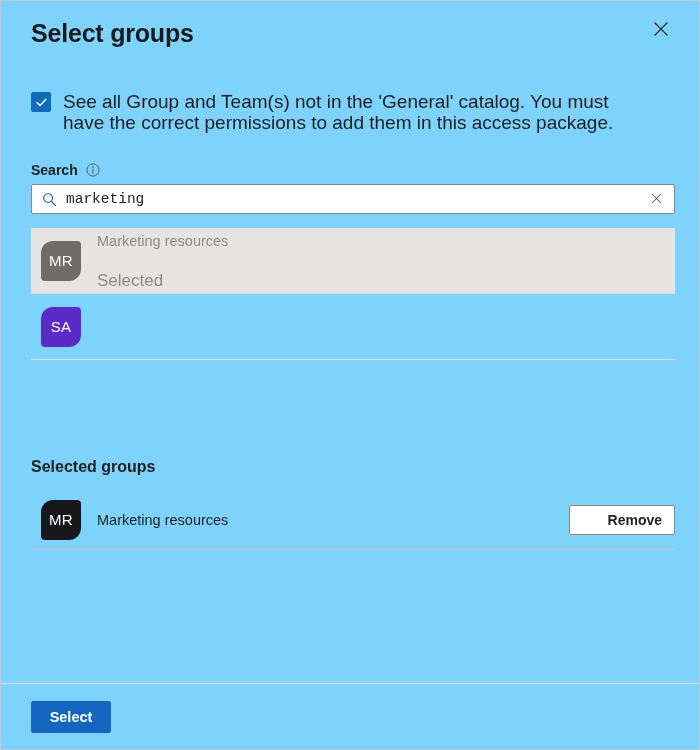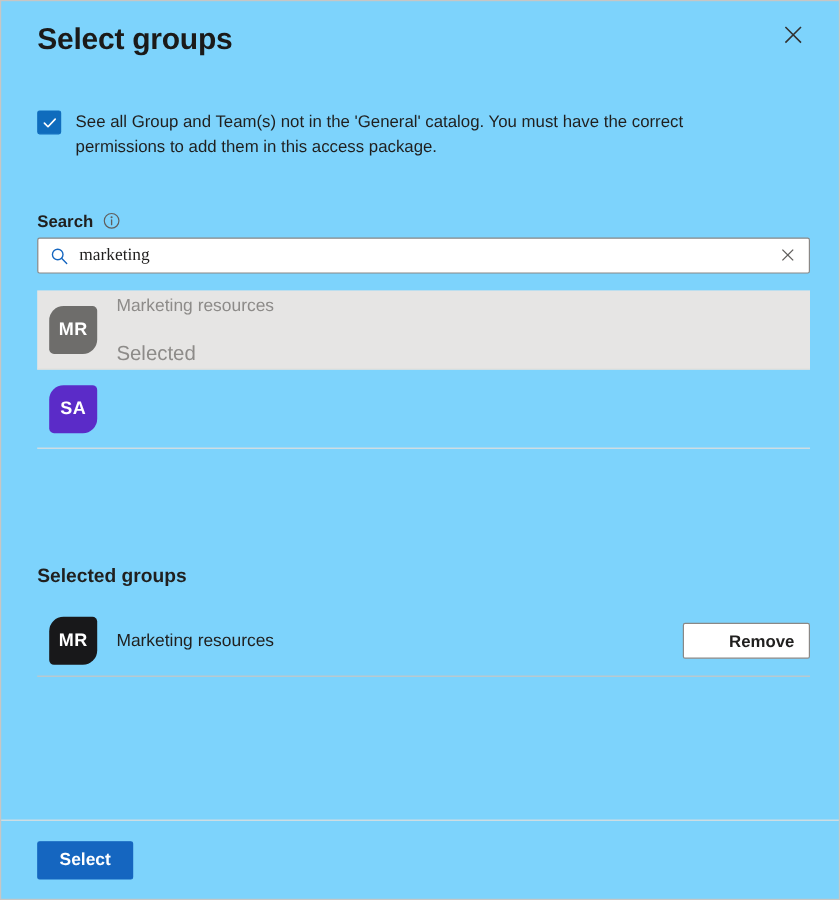--- a/index.html
+++ b/index.html
@@ -81,31 +81,31 @@
     box-sizing: border-box;
     display: flex;
     align-items: center;
     justify-content: center;
     cursor: pointer;
     margin-top: 1px;
   }
   .checkbox svg { display: block; }
   .checkbox-label {
     margin-left: 12px;
-    font-size: 14px;
+    font-size: 19px;
     line-height: 21px;
     color: #201f1e;
     max-width: 575px;
   }
 
   
   .field-label-row {
     display: flex;
     align-items: center;
-    margin-top: 43px;
+    margin-top: 29px;
     margin-bottom: 6px;
   }
   .field-label {
     font-size: 14px;
     font-weight: bold;
     color: #201f1e;
   }
   .info-icon {
     margin-left: 8px;
     width: 14px;
@@ -131,21 +131,21 @@
     width: 16px;
     height: 16px;
     display: flex;
     align-items: center;
     justify-content: center;
   }
   .search-input {
     flex: 1 1 auto;
     border: none;
     outline: none;
-    font-family: Liberation Serif, serif;
+    font-family: Liberation Mono, monospace;
     font-size: 14.5px;
     color: #201f1e;
     background: transparent;
     padding: 0 6px 0 9px;
     height: 26px;
   }
   .search-clear {
     flex: 0 0 auto;
     width: 24px;
     height: 26px;
@@ -178,21 +178,21 @@
   .avatar {
     flex: 0 0 auto;
     width: 40px;
     height: 40px;
     border-radius: 12px 4px 12px 4px;
     display: flex;
     align-items: center;
     justify-content: center;
     color: #ffffff;
     font-size: 15px;
-    font-weight: bold;
+    font-weight: normal;
     letter-spacing: 0.3px;
   }
   .result-text {
     margin-left: 16px;
     display: flex;
     flex-direction: column;
     justify-content: center;
   }
   .result-primary {
     font-size: 14.5px;

